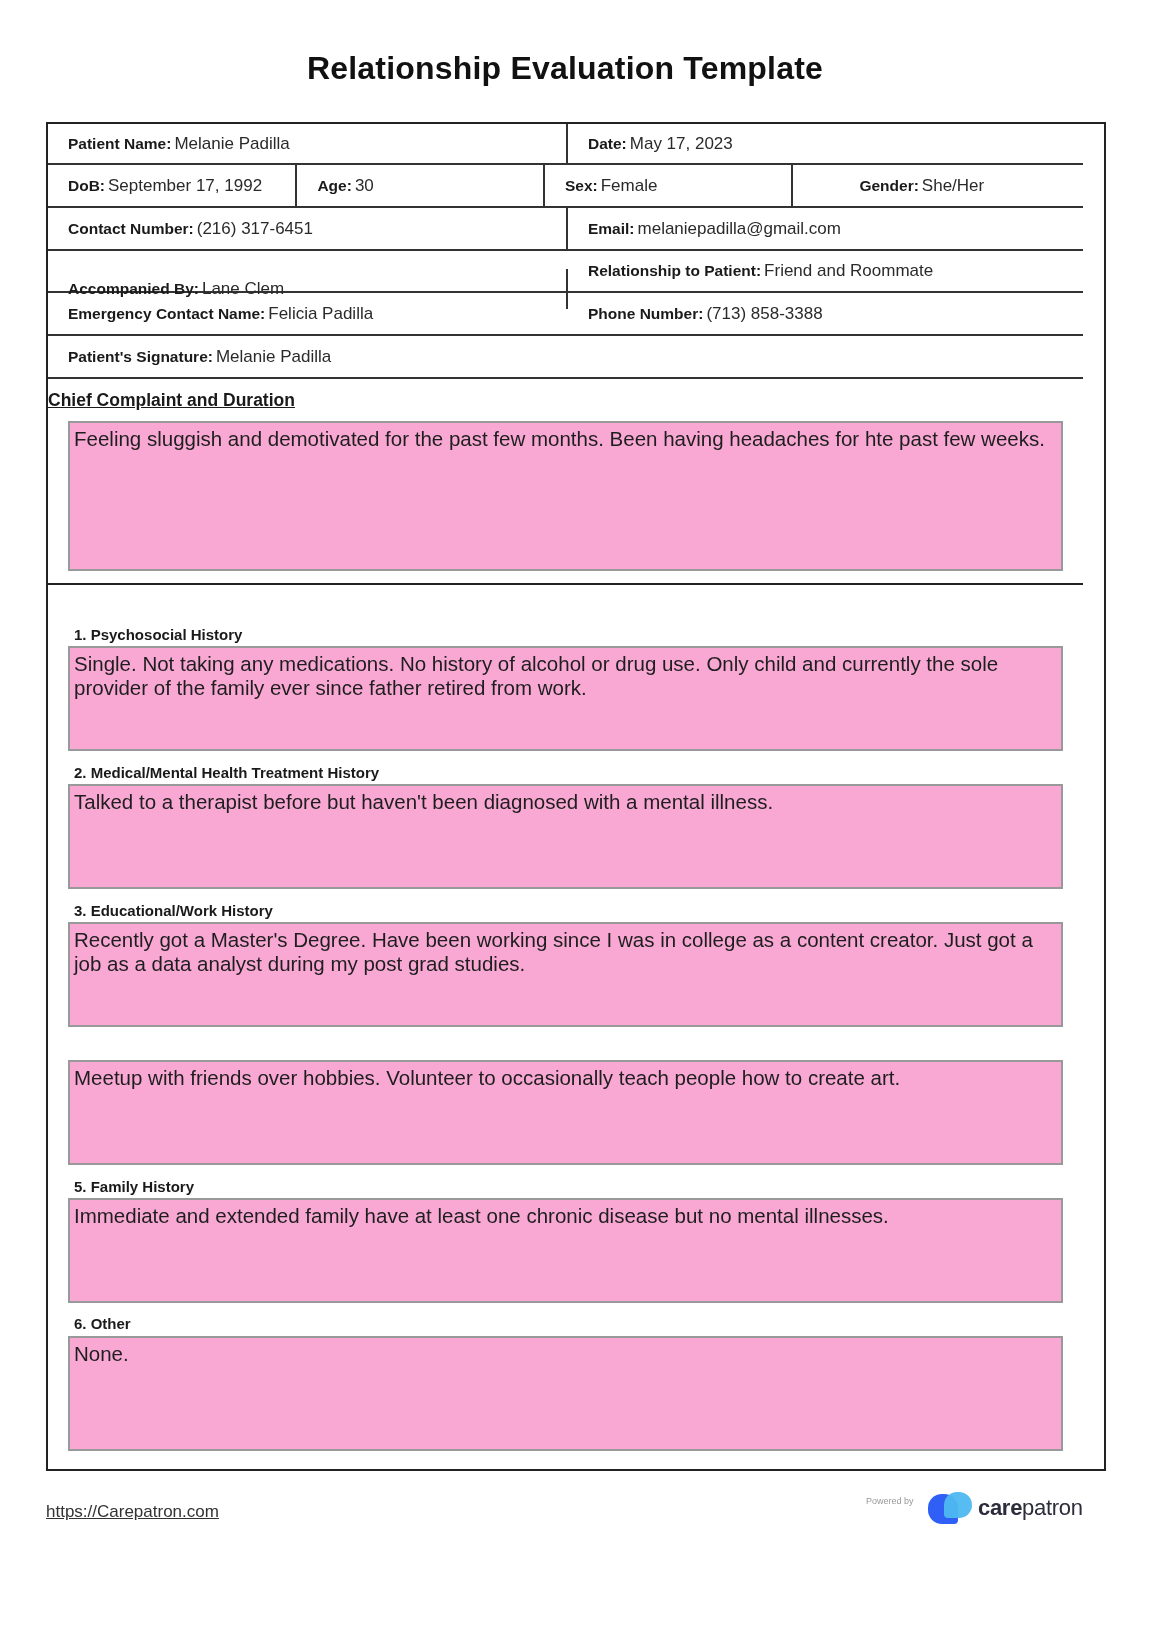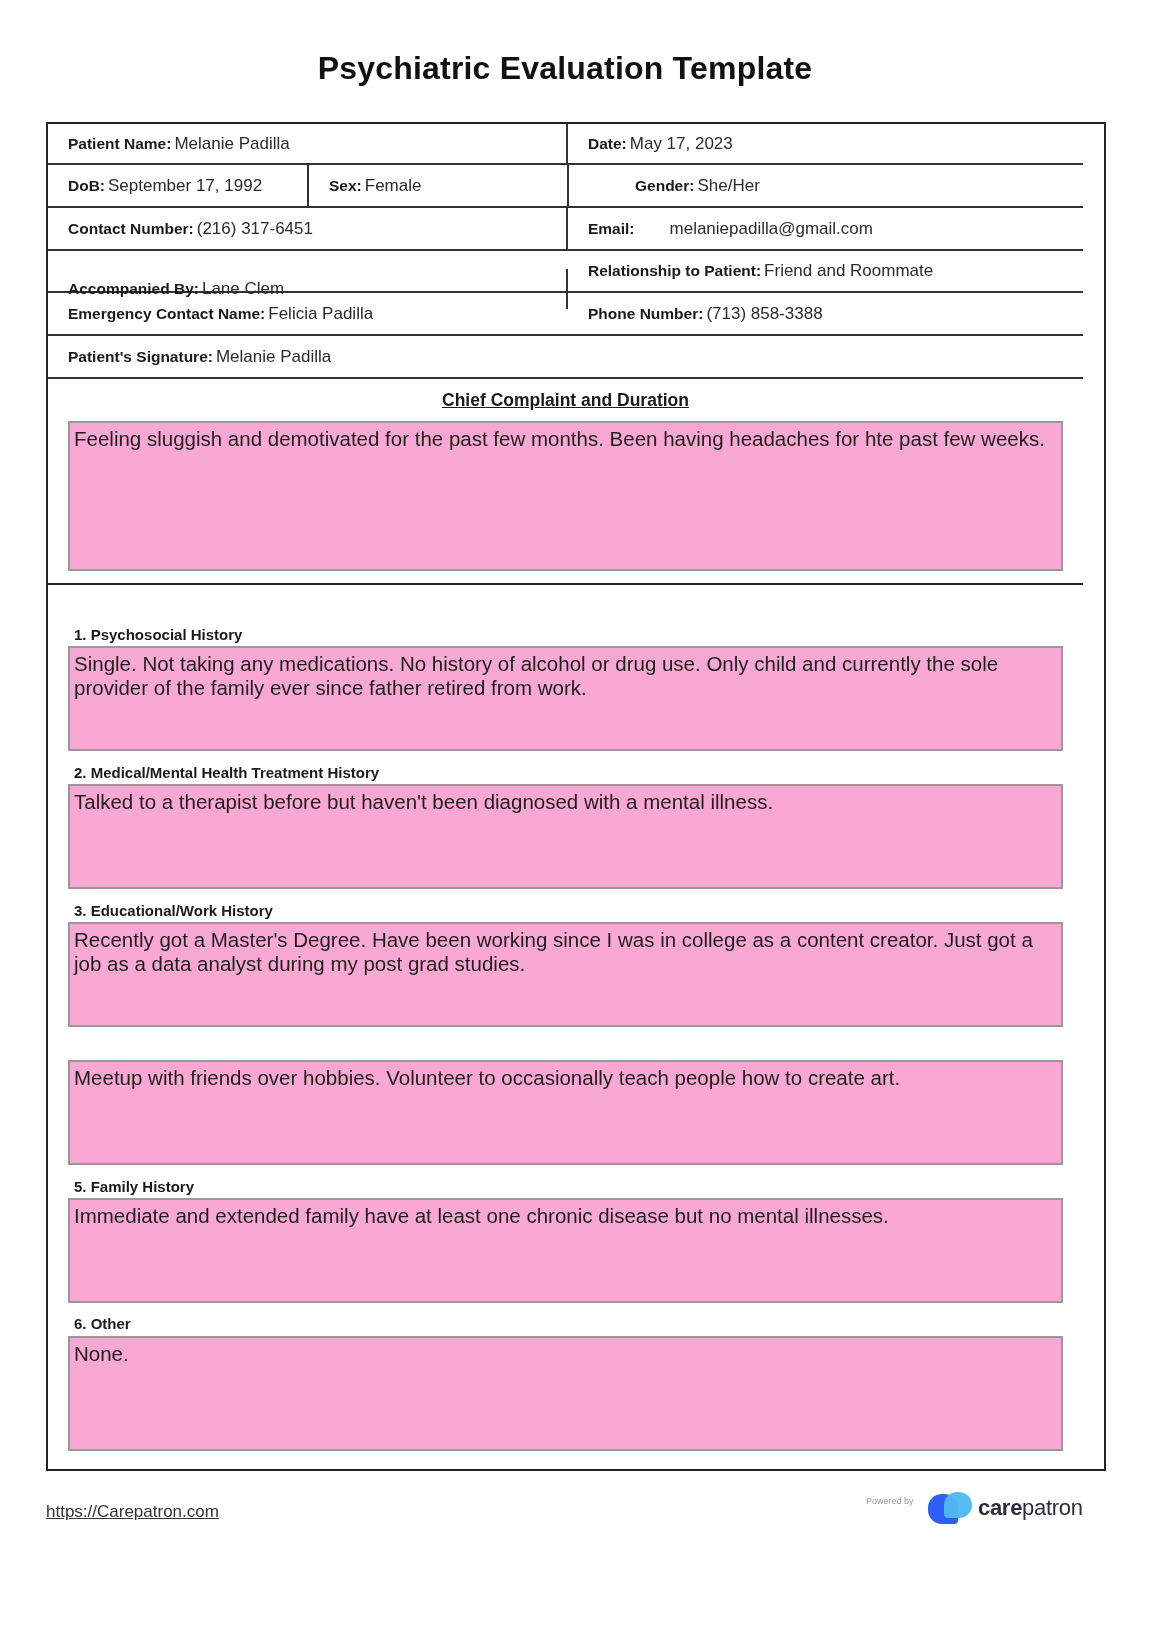--- a/index.html
+++ b/index.html
@@ -8,73 +8,77 @@
 
     .title { position: absolute; left: 0; width: 1130px; top: 50px; text-align: center; font-size: 32px; font-weight: bold; color: #111; letter-spacing: 0.2px; }
 
     .frame { position: absolute; left: 46px; top: 122px; width: 1060px; height: 1349px; border: 2px solid #222; }
 
     .row { position: absolute; left: 0; width: 1035px; border-bottom: 2px solid #333; display: flex; }
     .cell { position: relative; height: 100%; display: flex; align-items: center; padding-left: 20px; font-size: 17px; color: #2a2a2a; white-space: nowrap; }
     .cell.bordered { border-right: 2px solid #333; }
     .lbl { font-weight: bold; font-size: 15.5px; color: #1a1a1a; margin-right: 3px; }
 
-    .section-title { position: absolute; left: 0; width: 1035px; text-align: center; font-weight: bold; font-size: 17.5px; text-decoration: underline; color: #1a1a1a; }
+    .section-title { position: absolute; left: 0; width: 1035px; font-weight: bold; font-size: 17.5px; text-decoration: underline; color: #1a1a1a; }
     .box { position: absolute; left: 20px; width: 995px; border: 2px solid #999; background: #f9a8d4; padding: 4px 4px; font-size: 20.5px; line-height: 24px; color: #1e1e1e; }
     .sub-label { position: absolute; left: 26px; font-weight: bold; font-size: 15px; color: #1a1a1a; }
     .divider { position: absolute; left: 0; width: 1035px; border-top: 2px solid #222; }
 
     .footer-link { position: absolute; left: 46px; top: 1502px; font-size: 17px; color: #333; text-decoration: underline; }
     .powered { position: absolute; left: 866px; top: 1496px; font-size: 9px; color: #999; }
     .logo { position: absolute; left: 928px; top: 1492px; display: flex; align-items: center; }
     .logo-mark { position: relative; width: 46px; height: 32px; }
     .logo-mark .b1 { position: absolute; left: 0; top: 2px; width: 30px; height: 30px; border-radius: 14px 14px 4px 14px; background: #2f5ff5; }
     .logo-mark .b2 { position: absolute; left: 16px; top: 0; width: 28px; height: 26px; border-radius: 13px 13px 13px 4px; background: #4db8f0; opacity: 0.95; }
     .logo-text { font-size: 22px; margin-left: 4px; color: #2c2c3a; letter-spacing: -0.3px; }
     .logo-text b { font-weight: bold; }
   </style>
 </head>
 <body>
 
-<div class="title">Psychiatric Evaluation Template</div>
+<div class="title">Relationship Evaluation Template</div>
 
 <div class="frame">
 
   <div class="row" style="top:0;height:41px;">
     <div class="cell bordered" style="width:520px;">
       <span class="lbl">Patient Name:</span>
       <span>Melanie Padilla</span>
     </div>
     <div class="cell" style="width:515px;">
       <span class="lbl">Date:</span>
       <span>May 17, 2023</span>
     </div>
   </div>
 
   <div class="row" style="top:41px;height:43px;">
     <div class="cell bordered" style="width:261px;">
       <span class="lbl">DoB:</span>
       <span>September 17, 1992</span>
     </div>
+    <div class="cell bordered" style="width:259px;">
+      <span class="lbl">Age:</span>
+      <span>30</span>
+    </div>
     <div class="cell bordered" style="width:260px;">
       <span class="lbl">Sex:</span>
       <span>Female</span>
     </div>
     <div class="cell" style="width:255px;margin-left:46px;">
       <span class="lbl">Gender:</span>
       <span>She/Her</span>
     </div>
   </div>
 
   <div class="row" style="top:84px;height:43px;">
     <div class="cell bordered" style="width:520px;">
       <span class="lbl">Contact Number:</span>
       <span>(216) 317-6451</span>
     </div>
-    <div class="cell" style="width:515px;gap:32px;">
+    <div class="cell" style="width:515px;">
       <span class="lbl">Email:</span>
       <span>melaniepadilla@gmail.com</span>
     </div>
   </div>
 
   <div class="row" style="top:127px;height:42px;">
     <div class="cell bordered" style="width:520px;margin-top:18px;">
       <span class="lbl">Accompanied By:</span>
       <span>Lane Clem</span>
     </div>

